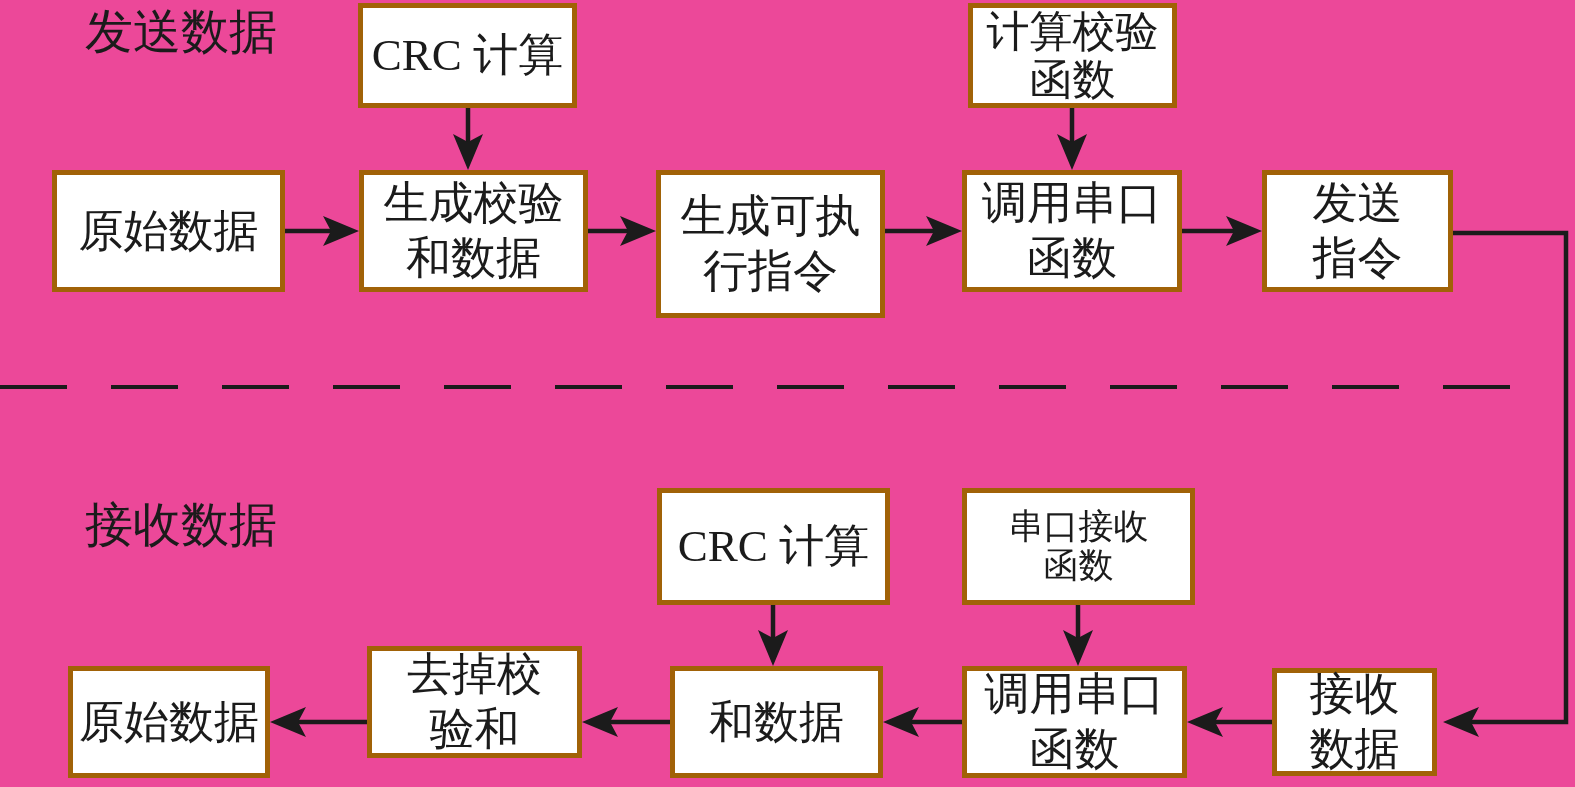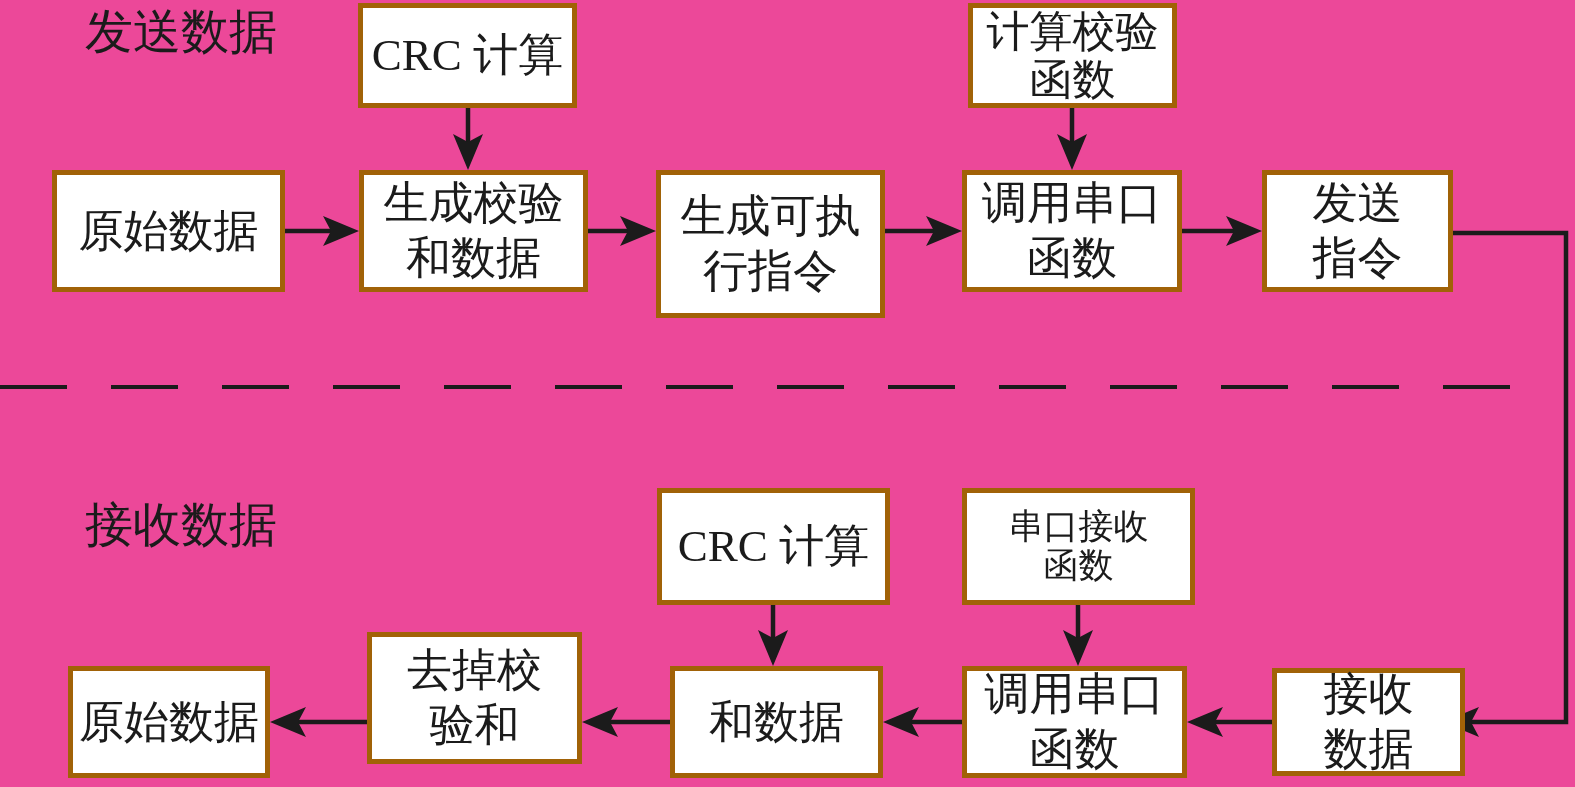--- a/index.html
+++ b/index.html
@@ -130,32 +130,32 @@
 
   <div class="node" style="left:962px; top:488px; width:233px; height:117px; line-height:1.1; font-size:35px;">
     <span class="ln">串口接收</span>
     <span class="ln">函数</span>
   </div>
 
   <div class="node" style="left:68px; top:666px; width:202px; height:112px;">
     <span class="ln">原始数据</span>
   </div>
 
-  <div class="node" style="left:367px; top:632px; width:215px; height:132px;">
+  <div class="node" style="left:367px; top:646px; width:215px; height:112px;">
     <span class="ln">去掉校</span>
     <span class="ln">验和</span>
   </div>
 
   <div class="node" style="left:670px; top:666px; width:213px; height:112px;">
     <span class="ln">和数据</span>
   </div>
 
   <div class="node" style="left:962px; top:666px; width:225px; height:112px;">
     <span class="ln">调用串口</span>
     <span class="ln">函数</span>
   </div>
 
-  <div class="node" style="left:1272px; top:668px; width:193px; height:108px;">
+  <div class="node" style="left:1272px; top:668px; width:165px; height:108px;">
     <span class="ln">接收</span>
     <span class="ln">数据</span>
   </div>
 
 </div>
 
 </body></html>

